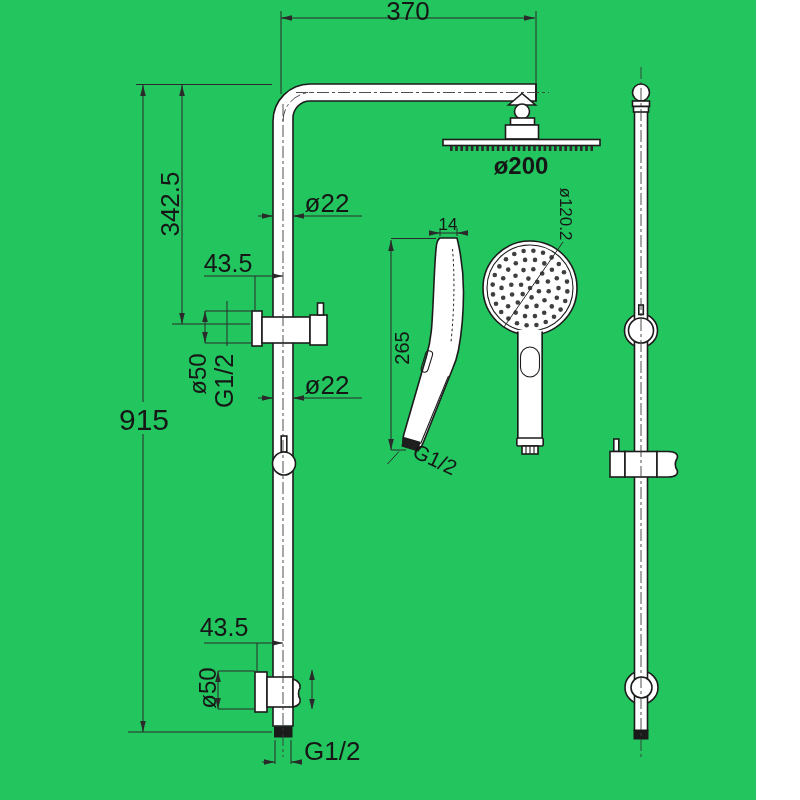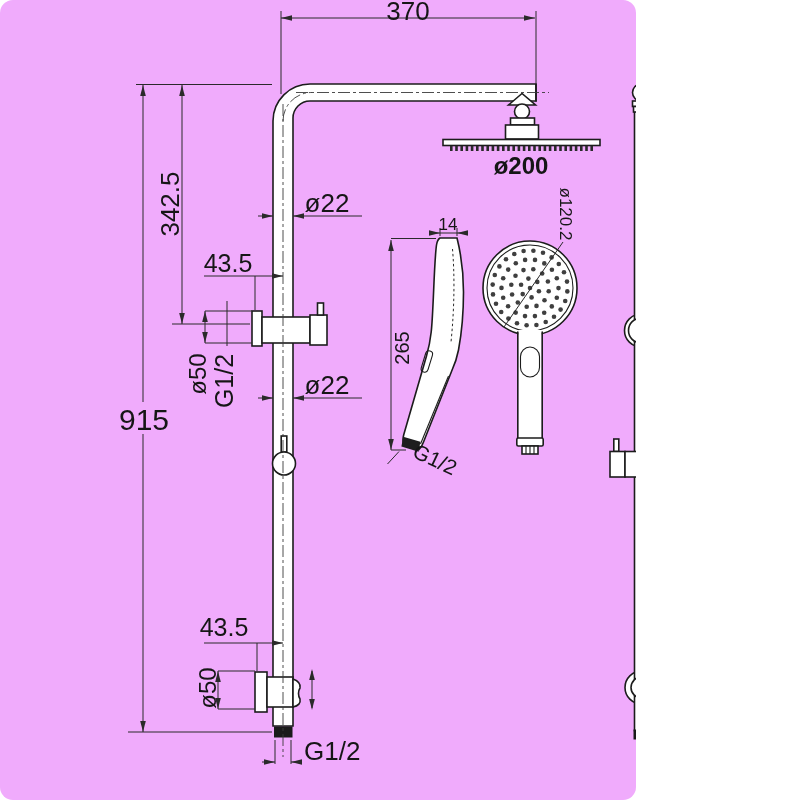--- a/index.html
+++ b/index.html
@@ -1,16 +1,16 @@
 <!DOCTYPE html>
 <html><head>
 <meta charset="utf-8">
 <style>
   html,body{margin:0;padding:0;background:#ffffff;}
-  .canvas{width:636px;height:800px;background:#f0abfc;position:relative;overflow:hidden;border-radius:13px;}
+  .canvas{width:756px;height:800px;background:#22c55e;position:relative;overflow:hidden;}
   svg{display:block;}
   svg text{font-family:"Liberation Sans", sans-serif; fill:#161616;}
   .ol{stroke:#1c1c1c;stroke-width:1.6;fill:none;stroke-linecap:round;}
   .olw{stroke:#1c1c1c;stroke-width:1.6;fill:#ffffff;}
   .olt{stroke:#1c1c1c;stroke-width:1.1;fill:none;}
   .dim{stroke:#2a2a2a;stroke-width:1;fill:none;}
   .cl{stroke:#3a3a3a;stroke-width:0.9;fill:none;stroke-dasharray:12 3 3 3;}
   .seam{stroke:#2a2a2a;stroke-width:1;fill:none;stroke-dasharray:2.5 2.5;}
   .ah{fill:#2a2a2a;stroke:none;}
 </style>

